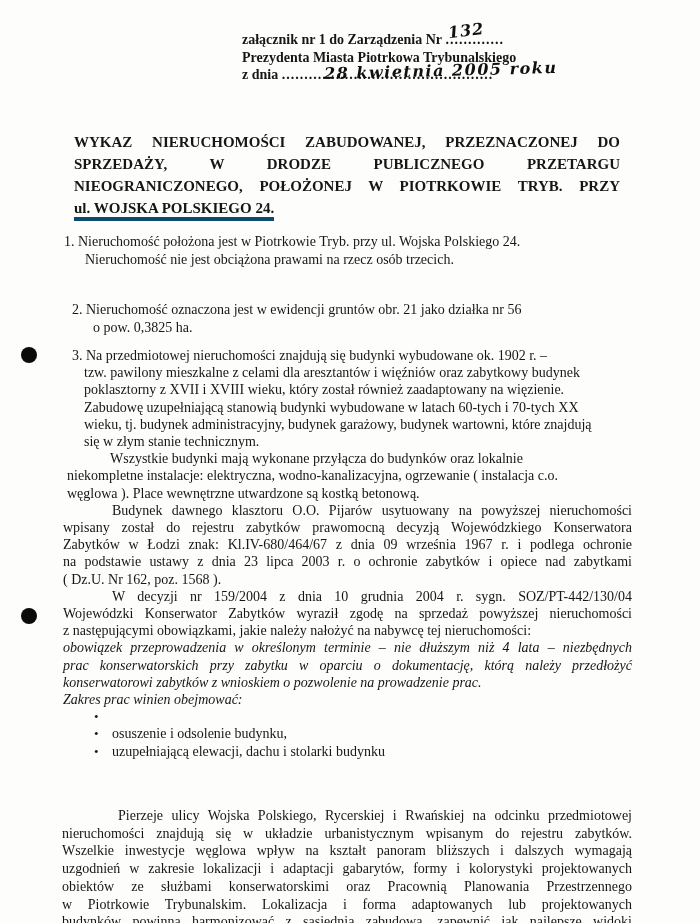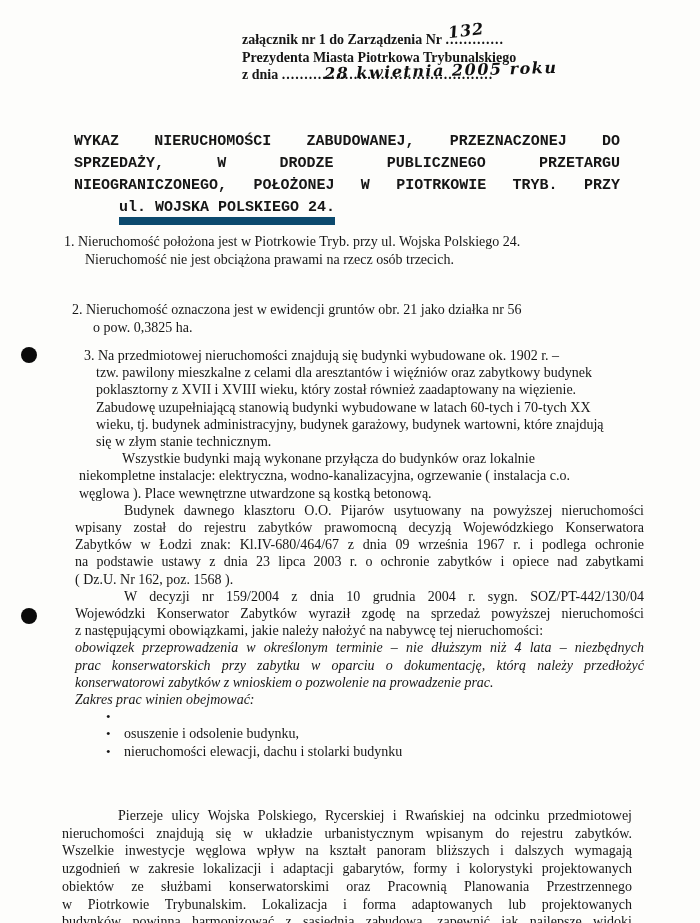--- a/index.html
+++ b/index.html
@@ -27,30 +27,30 @@
     font-family:"DejaVu Serif", serif;
     font-style:italic;font-weight:700;
     white-space:nowrap;
     color:#101010;
   }
   .hand-number{top:-9px;left:2px;font-size:16px;transform:rotate(-7deg);letter-spacing:1px;}
   .hand-date{top:-4px;left:42px;font-size:16px;transform:rotate(-1.5deg);letter-spacing:1.5px;}
 
   
   .title{position:absolute;top:131px;left:74px;width:546px;font-weight:700;font-size:15px;}
-  .title .ln{line-height:22px;font-size:15px;font-family:Liberation Mono, monospace;}
+  .title .ln{line-height:22px;font-size:15px;}
   .title-last{text-decoration:none;}
-  .title-last span{border-bottom:8px solid #0c4a6e;padding-bottom:1px;margin-left:45px;}
+  .title-last span{border-bottom:4px solid #0c4a6e;padding-bottom:1px;}
 
   
   .blk{position:absolute;}
   #item1{top:233px;left:64px;width:560px;}
   #item2{top:301px;left:72px;width:560px;}
   #item3{top:347px;left:63px;width:569px;}
-  #item3 .ln{line-height:17.2px;margin-left:12px;}
+  #item3 .ln{line-height:17.2px;}
   #closing{top:771px;left:62px;width:570px;}
 
   .c12{padding-left:21px;}   
   .n9{padding-left:9px;}     
   .p2f{padding-left:47px;}   
   .p2c{padding-left:4px;}
   .ind{padding-left:49px;}   
   .cind{padding-left:56px;margin-top:36px;}  
 
   .bullet-row{display:flex;align-items:baseline;padding-left:31px;}
@@ -120,21 +120,21 @@
 
     <div class="ln bullet-row">
       <span class="bullet-glyph">•</span>
     </div>
     <div class="ln bullet-row">
       <span class="bullet-glyph">•</span>
       <span>osuszenie i odsolenie budynku,</span>
     </div>
     <div class="ln bullet-row">
       <span class="bullet-glyph">•</span>
-      <span>nieruchomości elewacji, dachu i stolarki budynku</span>
+      <span>uzupełniającą elewacji, dachu i stolarki budynku</span>
     </div>
   </div>
 
   <div class="blk" id="closing">
     <div class="ln just cind">Pierzeje ulicy Wojska Polskiego, Rycerskiej i Rwańskiej na odcinku przedmiotowej</div>
     <div class="ln just">nieruchomości znajdują się w układzie urbanistycznym wpisanym do rejestru zabytków.</div>
     <div class="ln just">Wszelkie inwestycje węglowa wpływ na kształt panoram bliższych i dalszych wymagają</div>
     <div class="ln just">uzgodnień w zakresie lokalizacji i adaptacji gabarytów, formy i kolorystyki projektowanych</div>
     <div class="ln just">obiektów ze służbami konserwatorskimi oraz Pracownią Planowania Przestrzennego</div>
     <div class="ln just">w Piotrkowie Trybunalskim. Lokalizacja i forma adaptowanych lub projektowanych</div>

